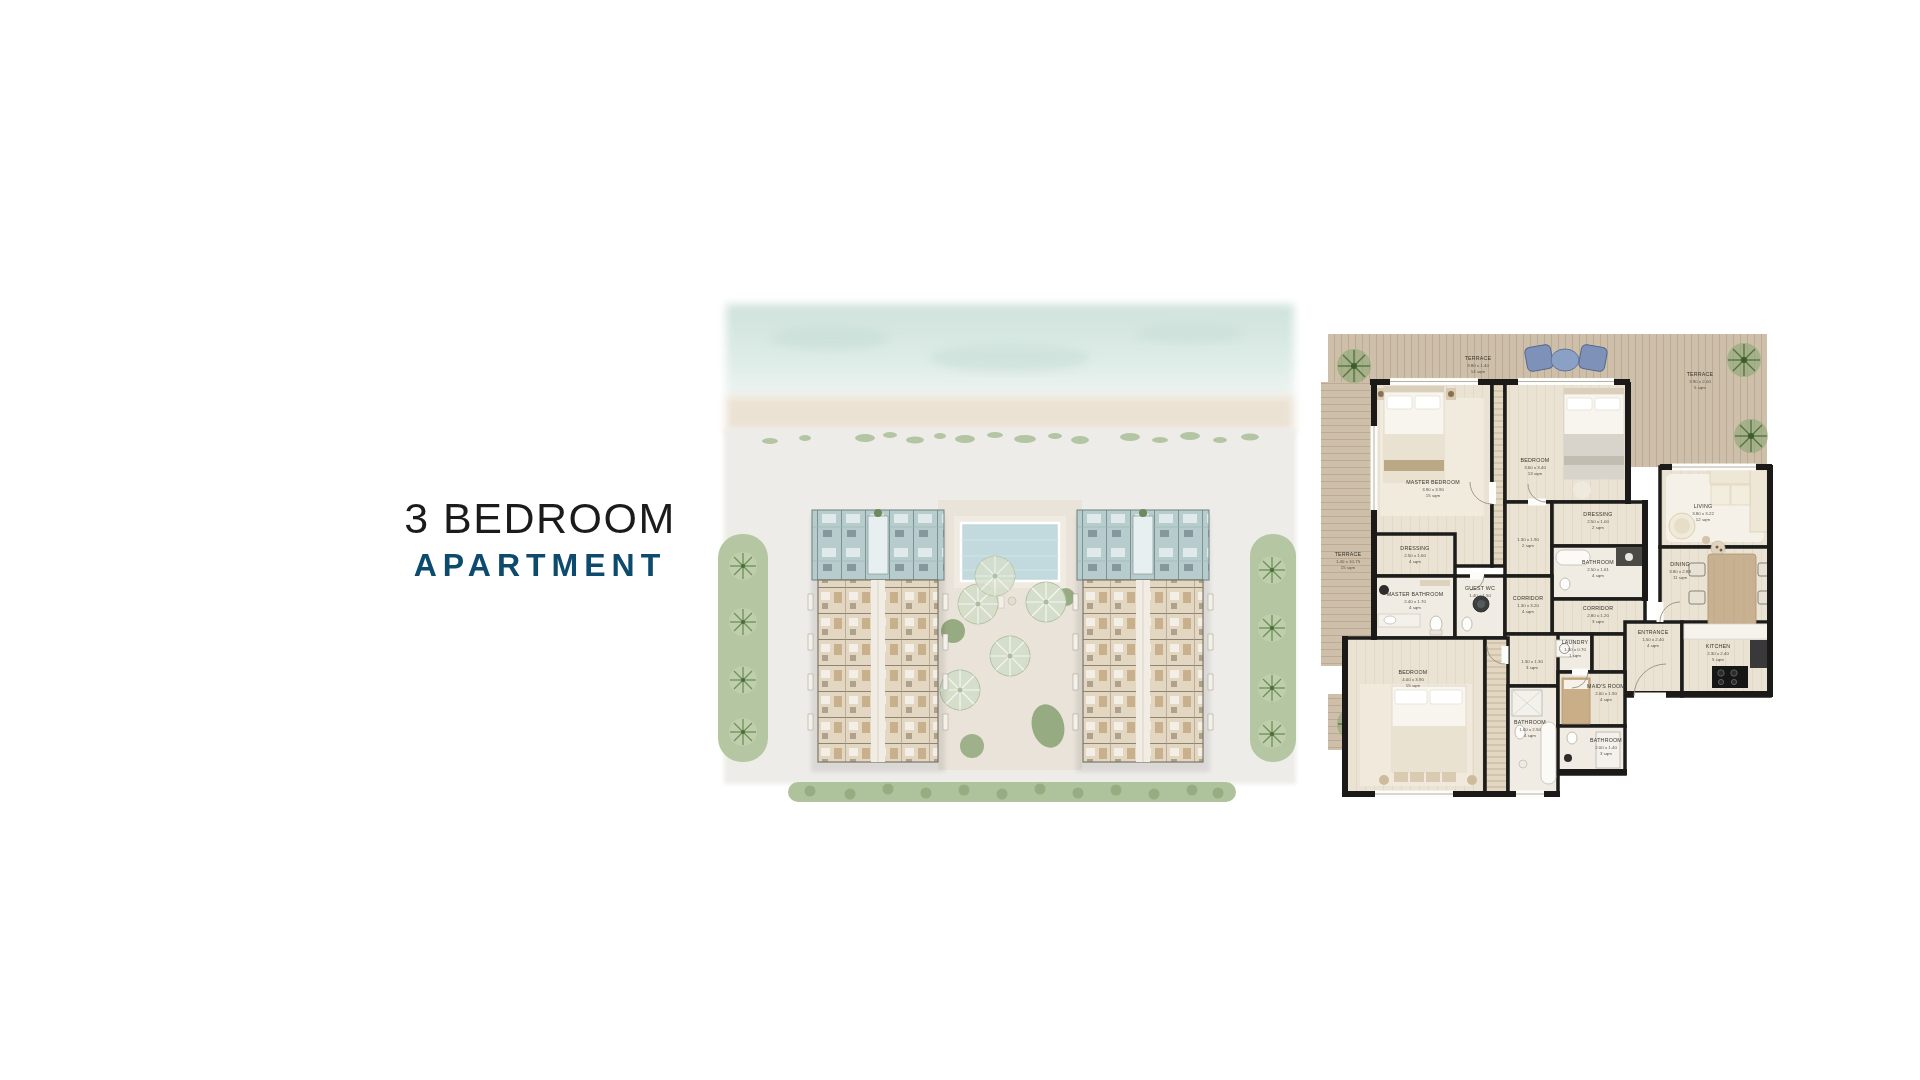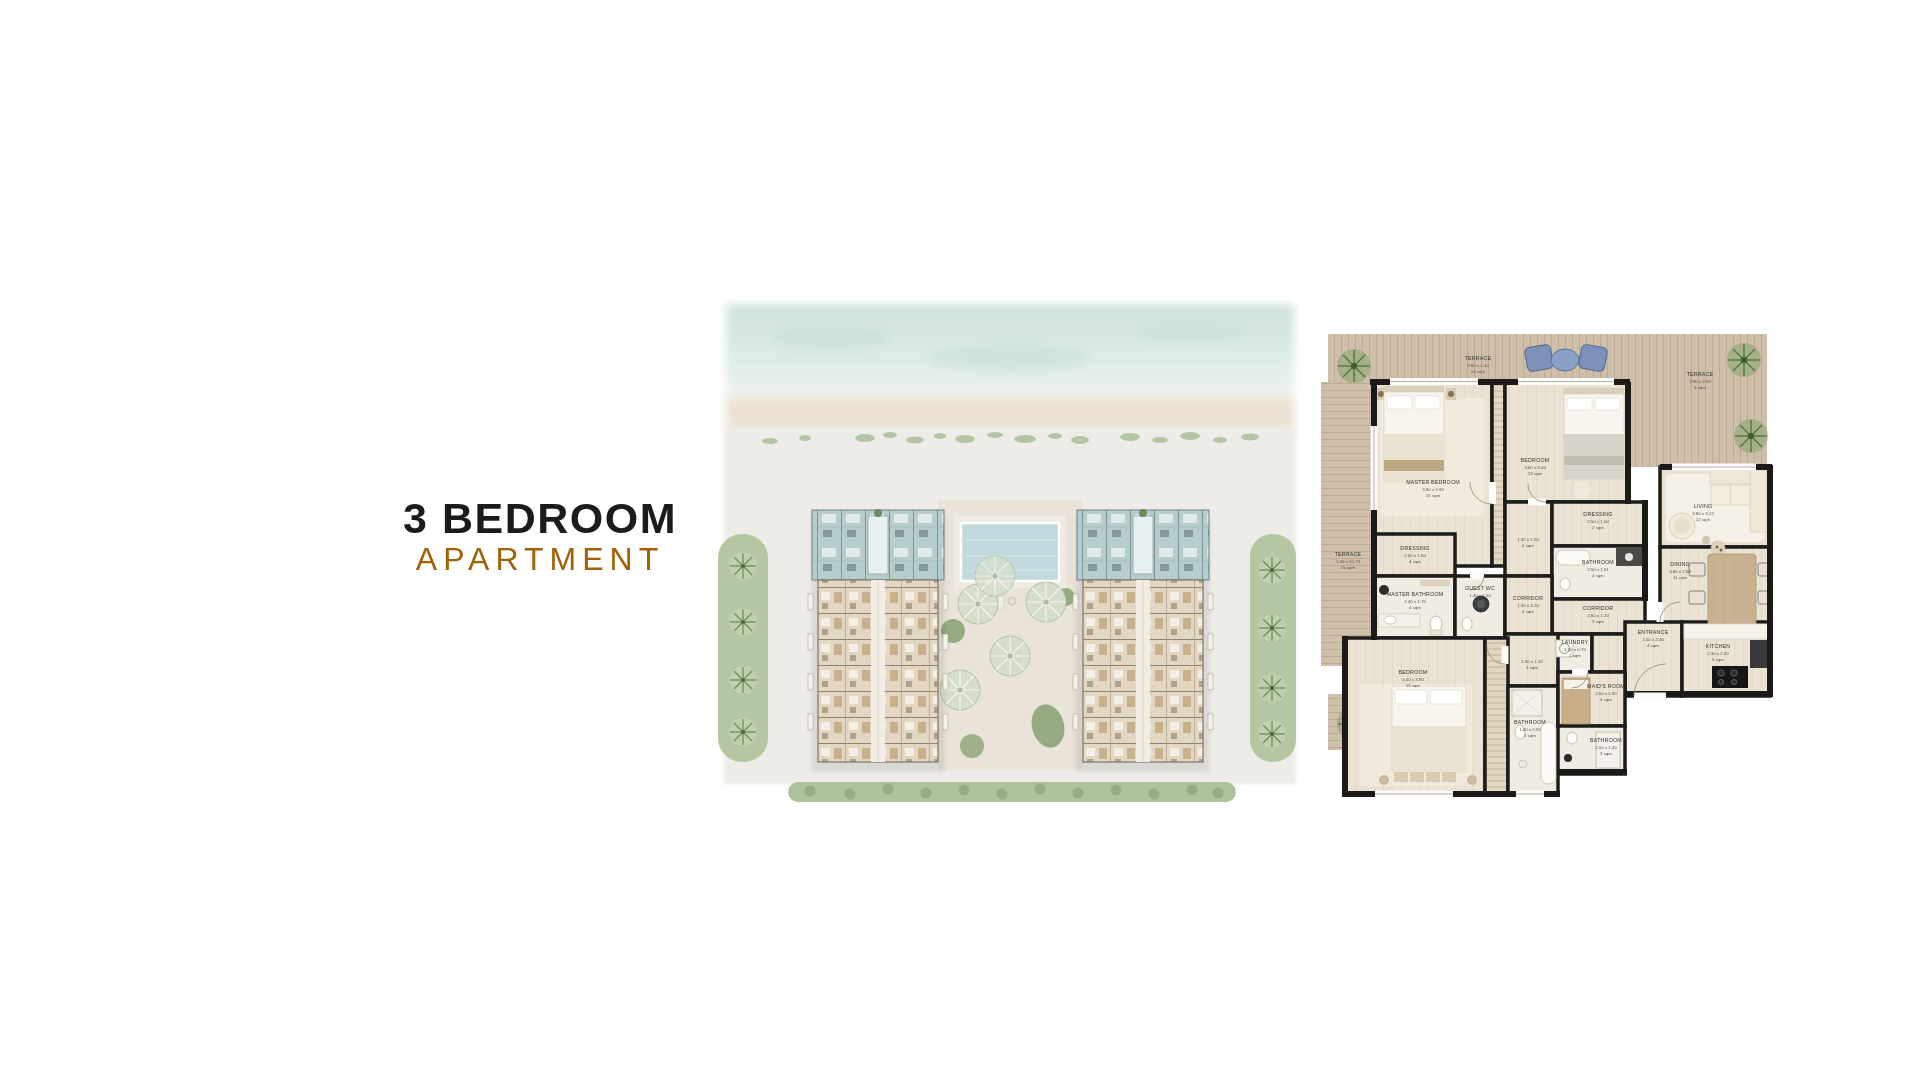--- a/index.html
+++ b/index.html
@@ -1,20 +1,20 @@
 <!DOCTYPE html>
 <html><head>
 <meta charset="utf-8">
 <style>
   html,body{margin:0;padding:0;background:#ffffff;}
   body{width:1920px;height:1080px;overflow:hidden;font-family:"Liberation Sans",sans-serif;}
   .canvas{position:relative;width:1920px;height:1080px;background:#ffffff;}
   .title-block{position:absolute;left:398px;top:496px;width:284px;text-align:center;color:#1b1b1b;}
-  .title-block .l1{margin:0;font-size:43px;font-weight:bold;letter-spacing:1.5px;line-height:1.05;}
-  .title-block .l2{margin:0 0 0 0;font-size:32px;font-weight:normal;letter-spacing:6px;color:#a16207;}
+  .title-block .l1{margin:0;font-size:43px;font-weight:normal;letter-spacing:1.5px;line-height:1.05;}
+  .title-block .l2{margin:6px 0 0 0;font-size:32px;font-weight:bold;letter-spacing:6px;color:#0c4a6e;}
   .siteplan{position:absolute;left:710px;top:298px;}
   .floorplan{position:absolute;left:1320px;top:334px;}
   .floorplan text{font-family:"Liberation Sans",sans-serif;}
   .lbl text{text-anchor:middle;}
   .rn{font-size:5.3px;fill:#3a352e;letter-spacing:.2px;}
   .rd{font-size:4.4px;fill:#5c564c;}
   .ra{font-size:4.4px;fill:#5c564c;}
 </style>
 </head>
 <body>

